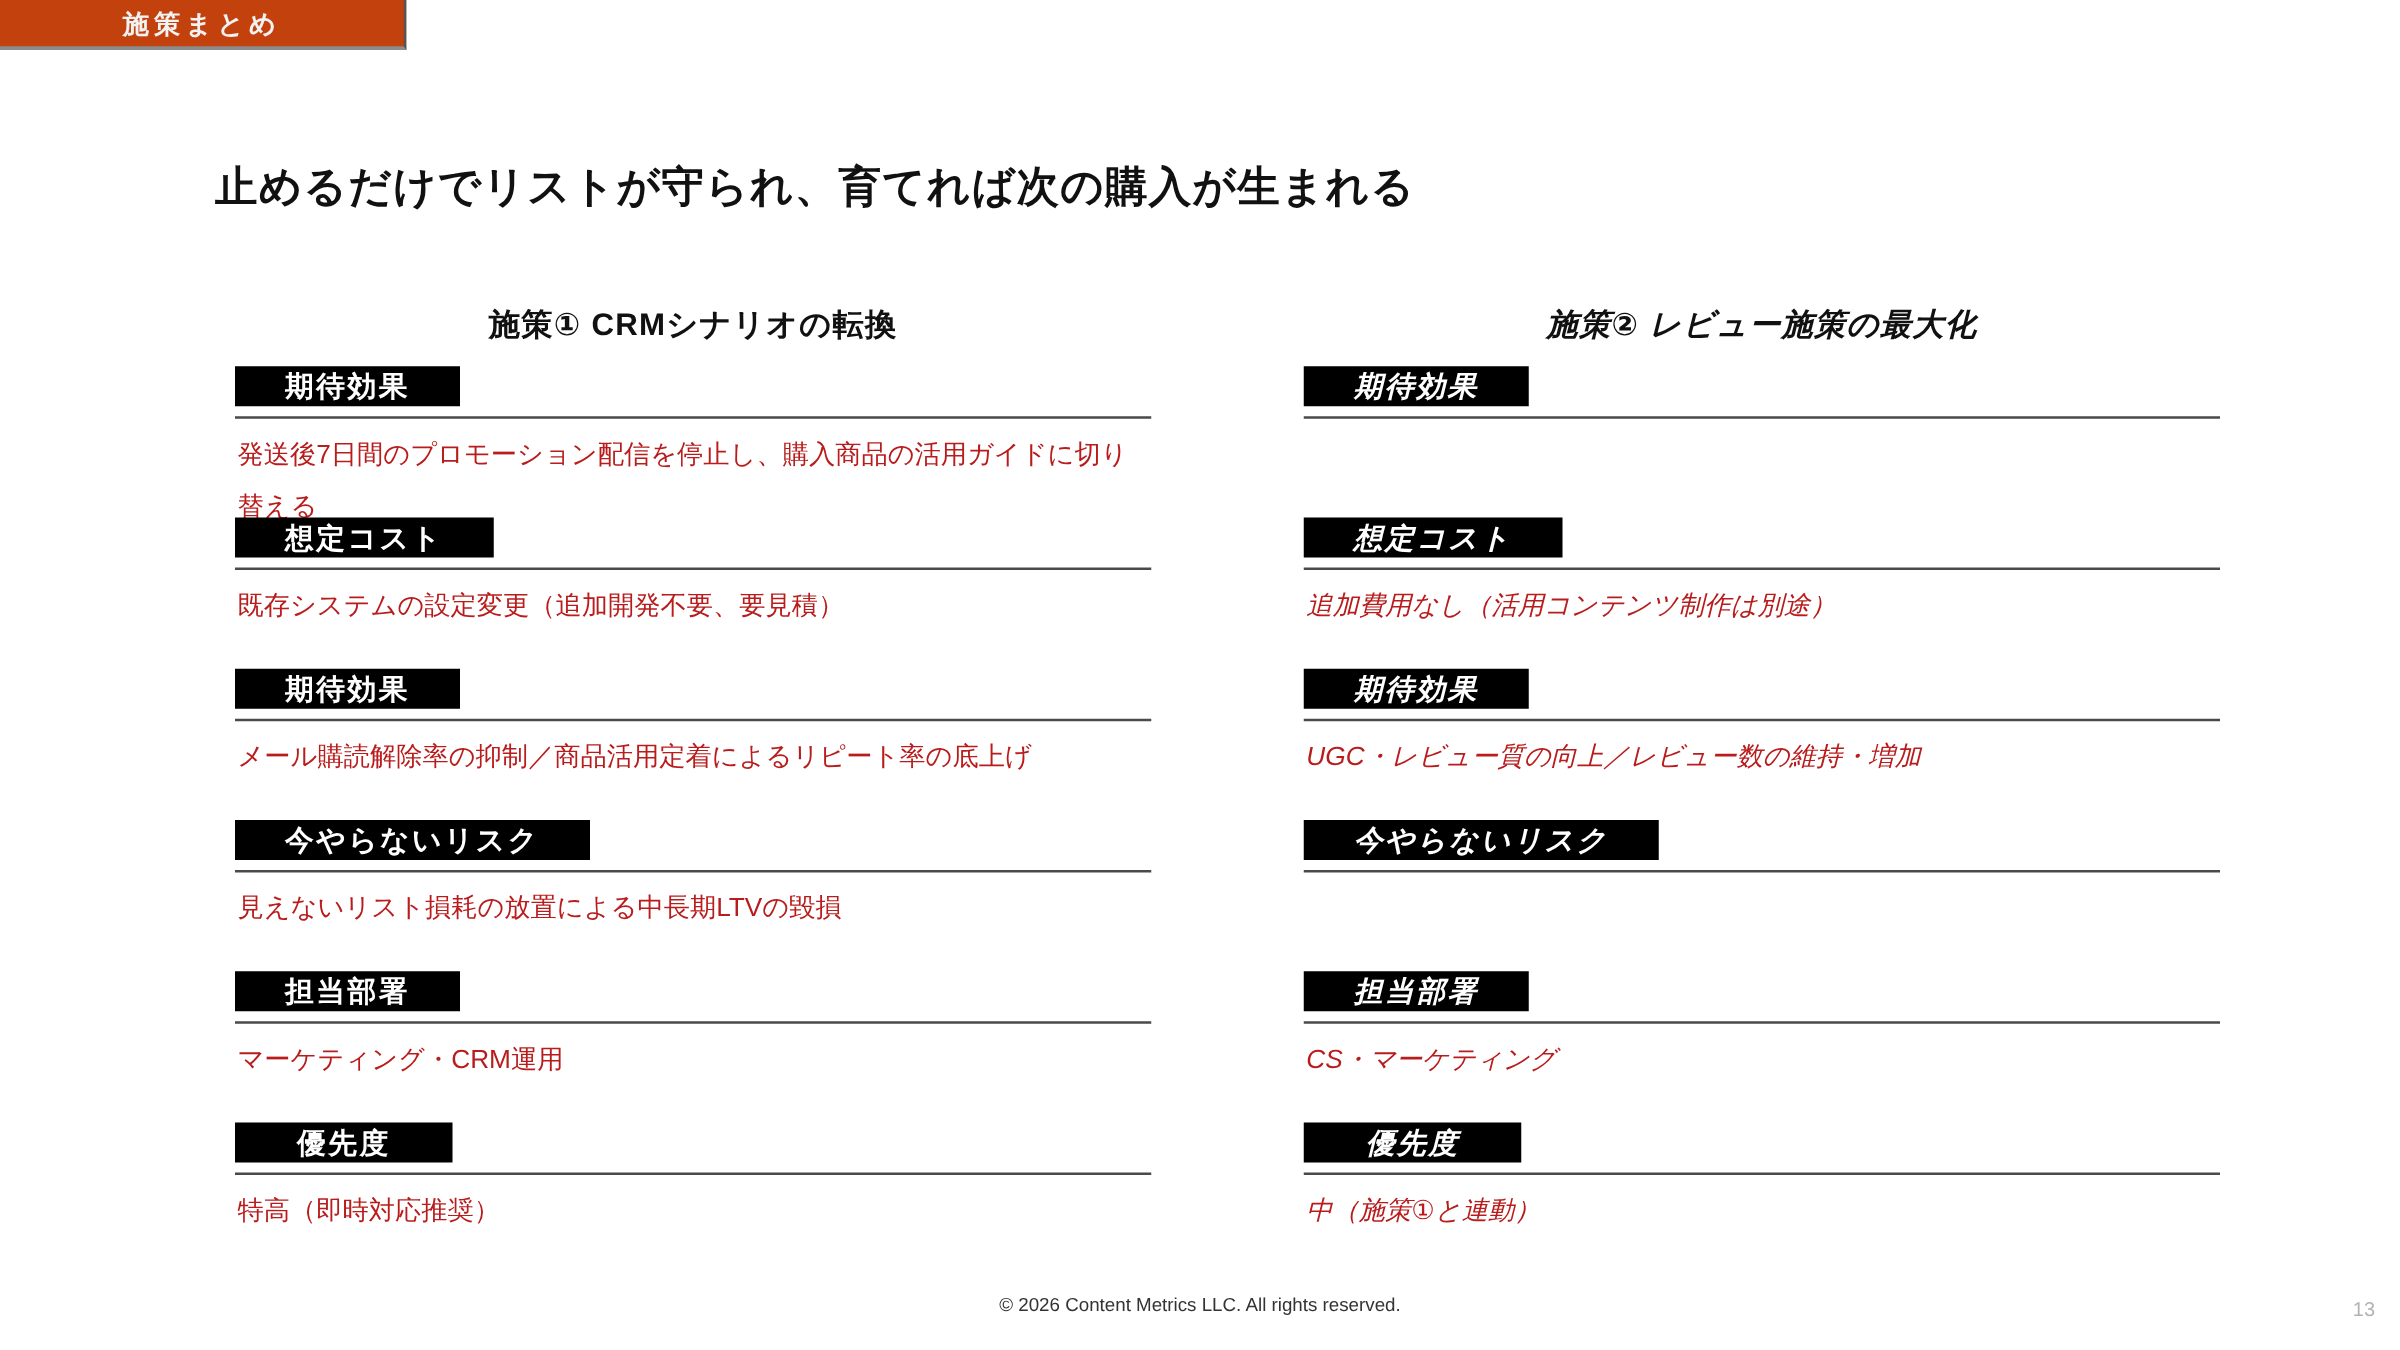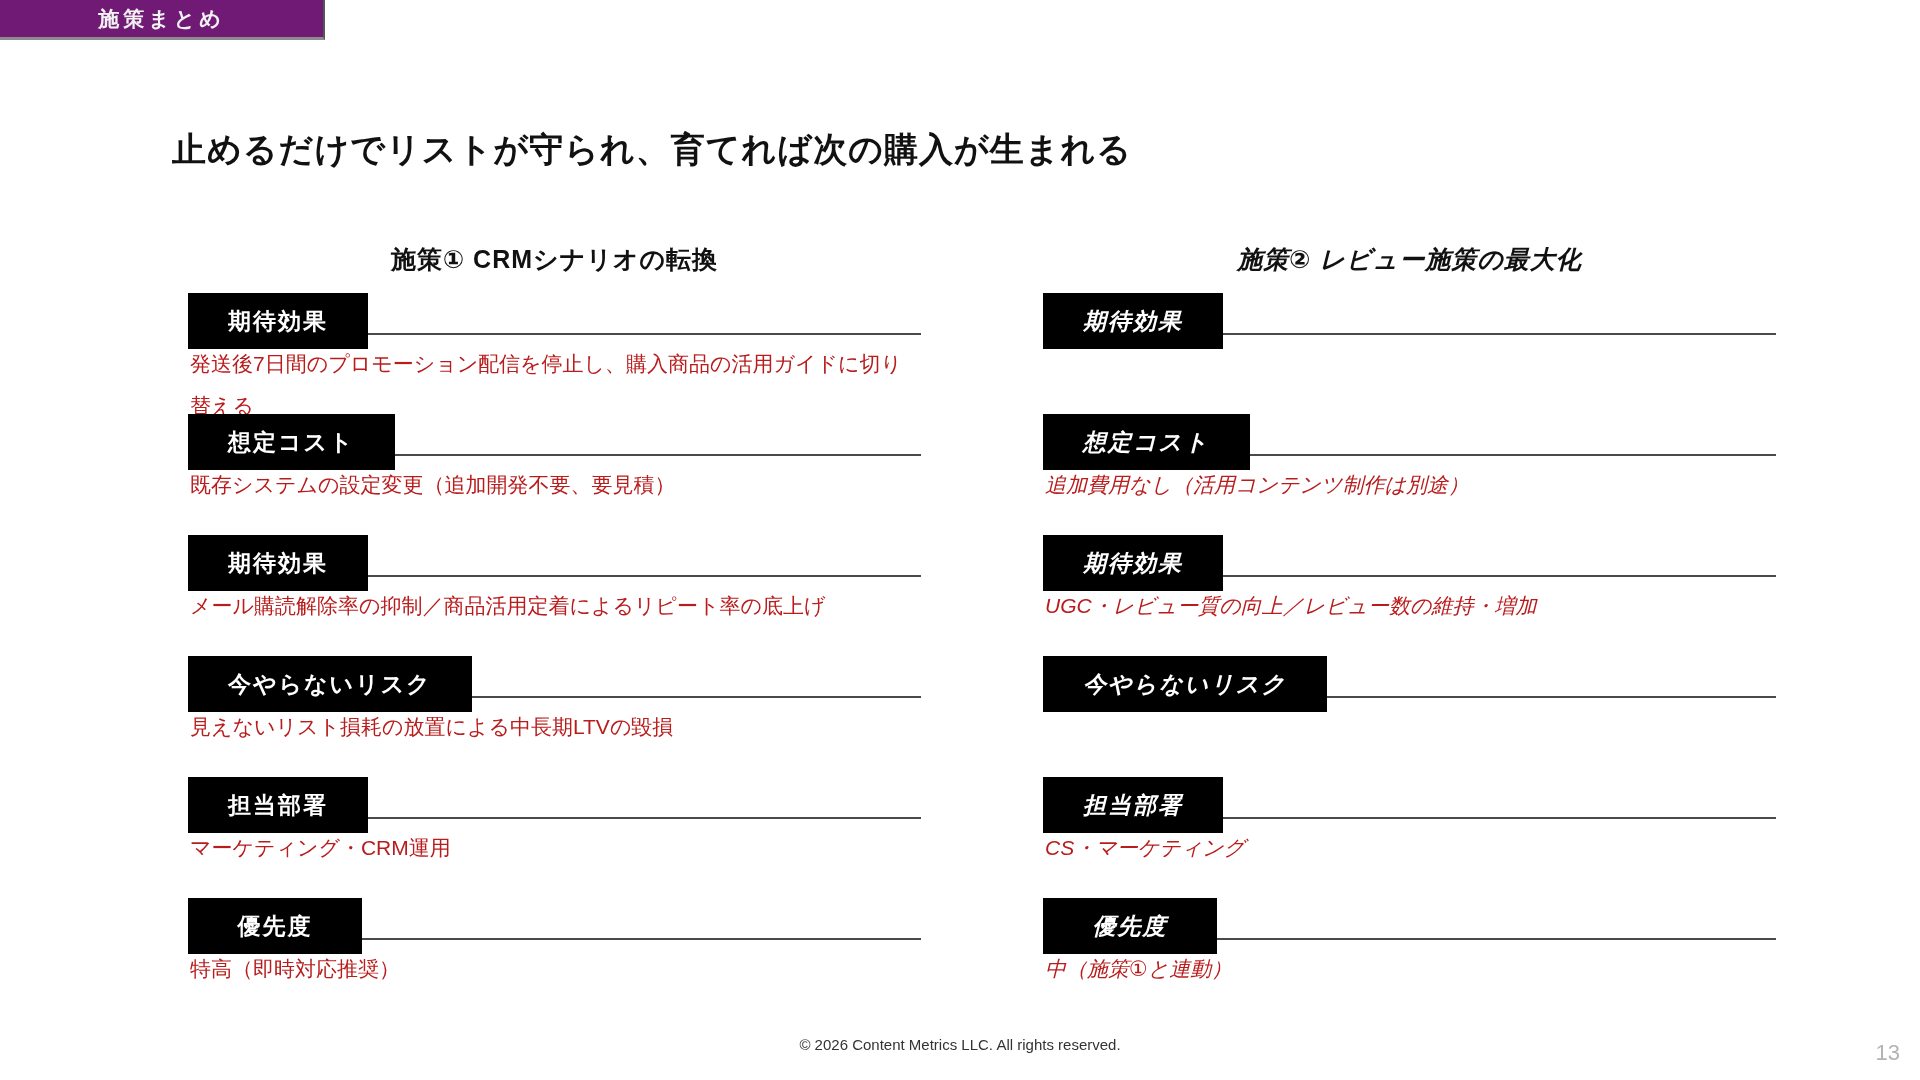--- a/index.html
+++ b/index.html
@@ -8,21 +8,21 @@
     background:#ffffff;
     position:relative;
     overflow:hidden;
     font-family:"Liberation Sans","DejaVu Sans",sans-serif;
     color:#1a1a1a;
   }
   
   .badge{
     position:absolute;left:0;top:0;
     width:325px;height:40px;
-    background:#701a75;
+    background:#c2410c;
     border-bottom:3px solid #8c8c8c;
     border-right:2px solid #555;
     display:flex;align-items:center;justify-content:center;
     color:#f2f2f2;
     font-size:21px;font-weight:bold;letter-spacing:4px;
     box-sizing:border-box;
   }
   
   .title{
     position:absolute;left:172px;top:127px;
@@ -41,21 +41,21 @@
     text-align:center;
     font-size:25px;font-weight:bold;letter-spacing:1px;
     color:#111111;
   }
   .section-row{
     position:relative;
     height:121px;
   }
   .section-label{
     position:absolute;left:0;top:0;
-    height:56px;min-width:174px;
+    height:32px;min-width:174px;
     box-sizing:border-box;
     padding:0 40px;
     background:#000000;
     color:#ffffff;
     display:inline-flex;align-items:center;justify-content:center;
     font-size:23px;font-weight:bold;letter-spacing:2px;
     z-index:2;
     white-space:nowrap;
   }
   .section-rule{
@@ -72,21 +72,21 @@
     z-index:1;
   }
   
   .copyright{
     position:absolute;left:0;top:1036px;width:100%;
     text-align:center;
     font-size:15px;color:#333333;
   }
   .page-number{
     position:absolute;right:20px;top:1040px;
-    font-size:22px;color:#b3b3b3;
+    font-size:16px;color:#b3b3b3;
   }
 </style>
 </head>
 <body>
 
 <div class="badge">施策まとめ</div>
 
 <h1 class="title" style="margin:0;">止めるだけでリストが守られ、育てれば次の購入が生まれる</h1>
 
 <div class="column left" id="column-0">

